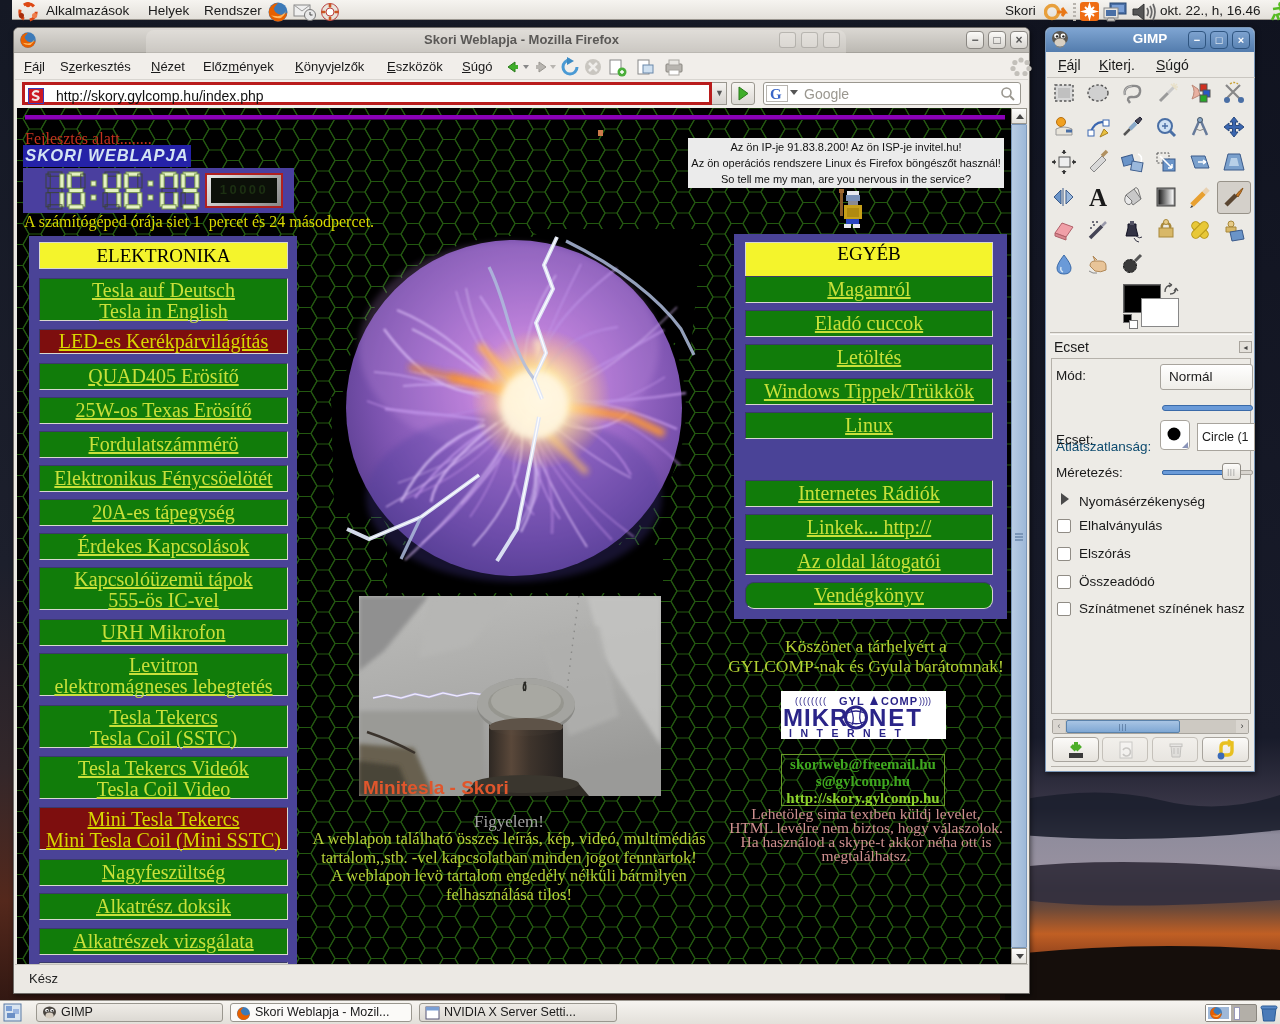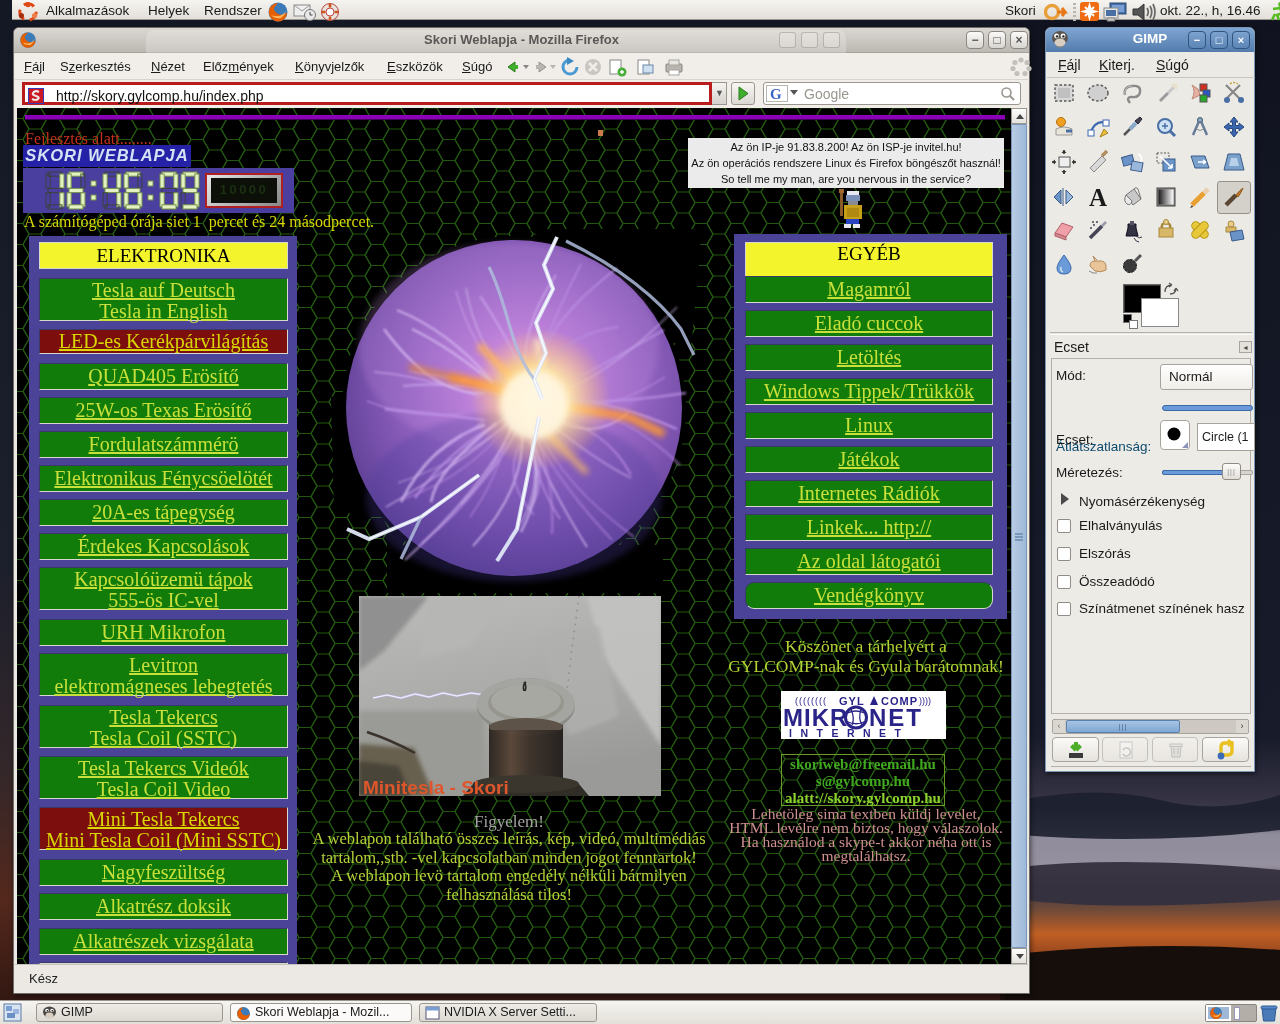--- a/index.html
+++ b/index.html
@@ -357,21 +357,20 @@
     <div class="gbtn one" style="top:820px;">Alkatrészek vizsgálata</div>
     <div class="gbtn one" style="top:854px;height:2px;"></div>
 
     <div class="abs" style="left:717px;top:126px;width:273px;height:385px;background:#4a4397;"></div>
     <div class="ybtn rbtn" style="top:134px;height:41px;line-height:22px;">EGYÉB</div>
     <div class="gbtn one rbtn" style="top:168px;">Magamról</div>
     <div class="gbtn one rbtn" style="top:202px;">Eladó cuccok</div>
     <div class="gbtn one rbtn" style="top:236px;">Letöltés</div>
     <div class="gbtn one rbtn" style="top:270px;">Windows Tippek/Trükkök</div>
     <div class="gbtn one rbtn" style="top:304px;">Linux</div>
-    <div class="gbtn one rbtn" style="top:338px;">Játékok</div>
     <div class="gbtn one rbtn" style="top:372px;">Internetes Rádiók</div>
     <div class="gbtn one rbtn" style="top:406px;">Linkek... http://</div>
     <div class="gbtn one rbtn" style="top:440px;">Az oldal látogatói</div>
     <div class="gbtn one rbtn" style="top:474px;border-radius:9px;">Vendégkönyv</div>
 
     <div class="abs" style="left:671px;top:30px;width:316px;height:50px;background:#ebebeb;color:#111;font-size:11px;text-align:center;line-height:16.2px;padding-top:1px;white-space:nowrap;">Az ön IP-je 91.83.8.200! Az ön ISP-je invitel.hu!<br>Az ön operációs rendszere Linux és Firefox böngészőt használ!<br>So tell me my man, are you nervous in the service?</div>
 
     <svg class="abs" style="left:817px;top:81px" width="36" height="40" viewBox="0 0 36 40">
       <rect x="6" y="1" width="3" height="26" fill="#8a5a28"></rect>
       <rect x="5" y="0" width="5" height="4" fill="#a06830"></rect>
@@ -547,21 +546,21 @@
         <path d="M89 14 l4 -9 l4 9 Z" fill="#2a2488"></path>
         <text x="100" y="14" font-size="11" font-weight="bold" letter-spacing="1">COMP</text>
         <text x="138" y="13" font-size="9">))))</text>
         <text x="2" y="35" font-size="24" font-weight="bold" letter-spacing="1">MIKR</text>
         <circle cx="75" cy="26.5" r="10.5" fill="none" stroke="#2a2488" stroke-width="3"></circle>
         <path d="M66.5 22 Q75 18 83.5 22 M66 30.5 Q75 35 84 30.5 M70 18 q4 9.5 1 16 M80 18 q-3 9.5 1 16" stroke="#2a2488" stroke-width="1.3" fill="none"></path>
         <text x="88" y="35" font-size="24" font-weight="bold" letter-spacing="2">NET</text>
         <text x="8" y="46" font-size="10.5" font-weight="bold" letter-spacing="8.5">INTERNET</text>
       </g>
     </svg>
-    <div class="abs serif" style="left:764px;top:646px;width:164px;height:52px;border:1px solid #6a9a28;text-align:center;font-weight:bold;font-size:15px;line-height:17px;color:#3fa81f;padding-top:1px;">skoriweb@freemail.hu<br>s@gylcomp.hu<br><span style="color:#8cd22c;">alatt://skory.gylcomp.hu</span></div>
+    <div class="abs serif" style="left:764px;top:646px;width:164px;height:52px;border:1px solid #6a9a28;text-align:center;font-weight:bold;font-size:15px;line-height:17px;color:#3fa81f;padding-top:1px;">skoriweb@freemail.hu<br>s@gylcomp.hu<br><span style="color:#8cd22c;">http://skory.gylcomp.hu</span></div>
     <div class="abs serif" style="left:694px;top:699px;width:310px;text-align:center;font-size:15.5px;line-height:14px;color:#cf9090;">Lehetöleg sima textben küldj levelet,<br>HTML levélre nem biztos, hogy válaszolok.<br>Ha használod a skype-t akkor néha ott is<br>megtalálhatsz.</div>
   </div>
   <div id="ffscroll">
     <div class="abs" style="left:0;top:0;width:16px;height:16px;background:linear-gradient(#fdfdfc,#e4e2dd);border:1px solid #9a978f;">
         <div class="abs" style="left:4px;top:5px;width:0;height:0;border-left:4px solid transparent;border-right:4px solid transparent;border-bottom:5px solid #444;"></div>
       </div>
     <div class="abs" style="left:0;top:840px;width:16px;height:16px;background:linear-gradient(#fdfdfc,#e4e2dd);border:1px solid #9a978f;">
         <div class="abs" style="left:4px;top:5px;width:0;height:0;border-left:4px solid transparent;border-right:4px solid transparent;border-top:5px solid #444;"></div>
       </div>
     <div class="abs" style="left:0;top:16px;width:16px;height:824px;background:linear-gradient(90deg,#b8cce4,#9db8d8);border:1px solid #7a96b8;border-radius:1px;">
@@ -842,21 +841,21 @@
 
 <div id="taskbar">
   <svg class="abs" style="left:3px;top:2px" width="19" height="19" viewBox="0 0 19 19">
     <rect x="1" y="1" width="17" height="17" fill="#d8e4f0" stroke="#5a7aa5"></rect>
     <rect x="3" y="3" width="6" height="5" fill="#7a9fd5"></rect>
       <rect x="10" y="6" width="6" height="5" fill="#9ab5e0"></rect>
     <rect x="4" y="10" width="8" height="5" fill="#6a8fc5"></rect>
   </svg>
   <div class="task" style="left:36px; width:187px;">GIMP</div>
   <div class="task" style="left:230px; width:182px; background:#fbfaf8;">Skori Weblapja - Mozil...</div>
-  <div class="task" style="left:419px; width:178px;">NVIDIA X Server Setti...</div>
+  <div class="task" style="left:419px; width:198px;">NVIDIA X Server Setti...</div>
   <svg class="abs" style="left:42px;top:5px" width="15" height="14" viewBox="0 0 15 14">
     <ellipse cx="7.5" cy="6" rx="6.5" ry="5.5" fill="#4a4641"></ellipse>
     <circle cx="5" cy="4.5" r="1.8" fill="#fff"></circle>
       <circle cx="10" cy="4.5" r="1.8" fill="#fff"></circle>
     <circle cx="5.3" cy="4.8" r="0.9" fill="#222"></circle>
       <circle cx="10.3" cy="4.8" r="0.9" fill="#222"></circle>
     <ellipse cx="7.5" cy="9.5" rx="4" ry="3" fill="#d8cfc2"></ellipse>
   </svg>
   <svg class="abs" style="left:236px;top:5px" width="15" height="15" viewBox="0 0 22 22">
     <circle cx="11" cy="11" r="9.5" fill="#3d7ab8"></circle>

